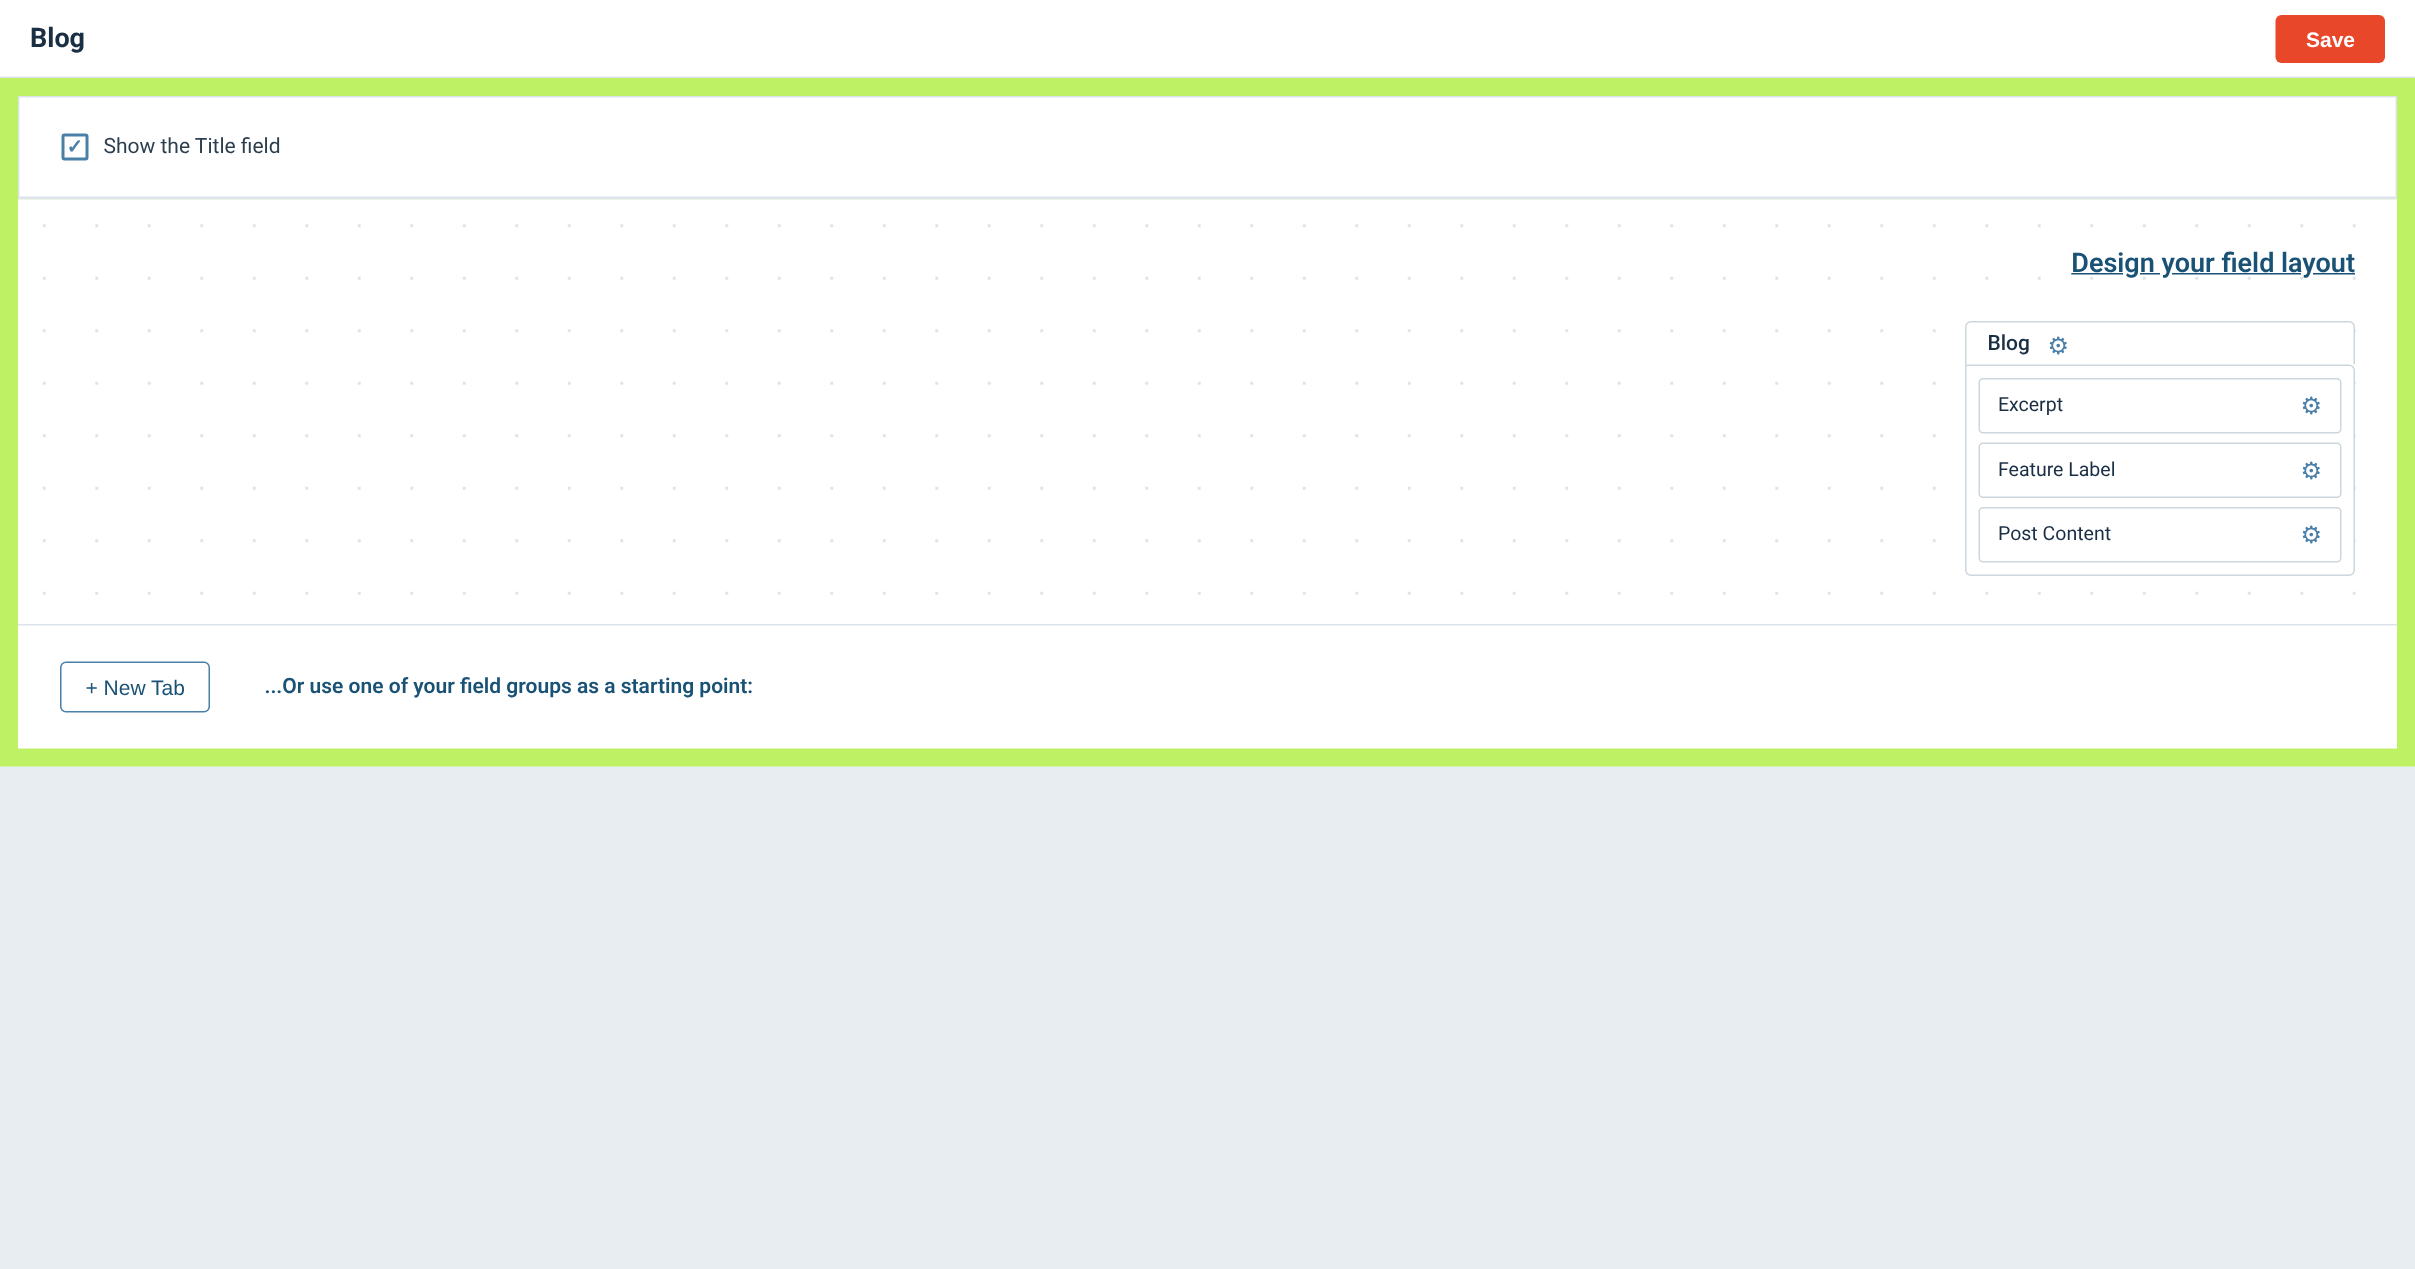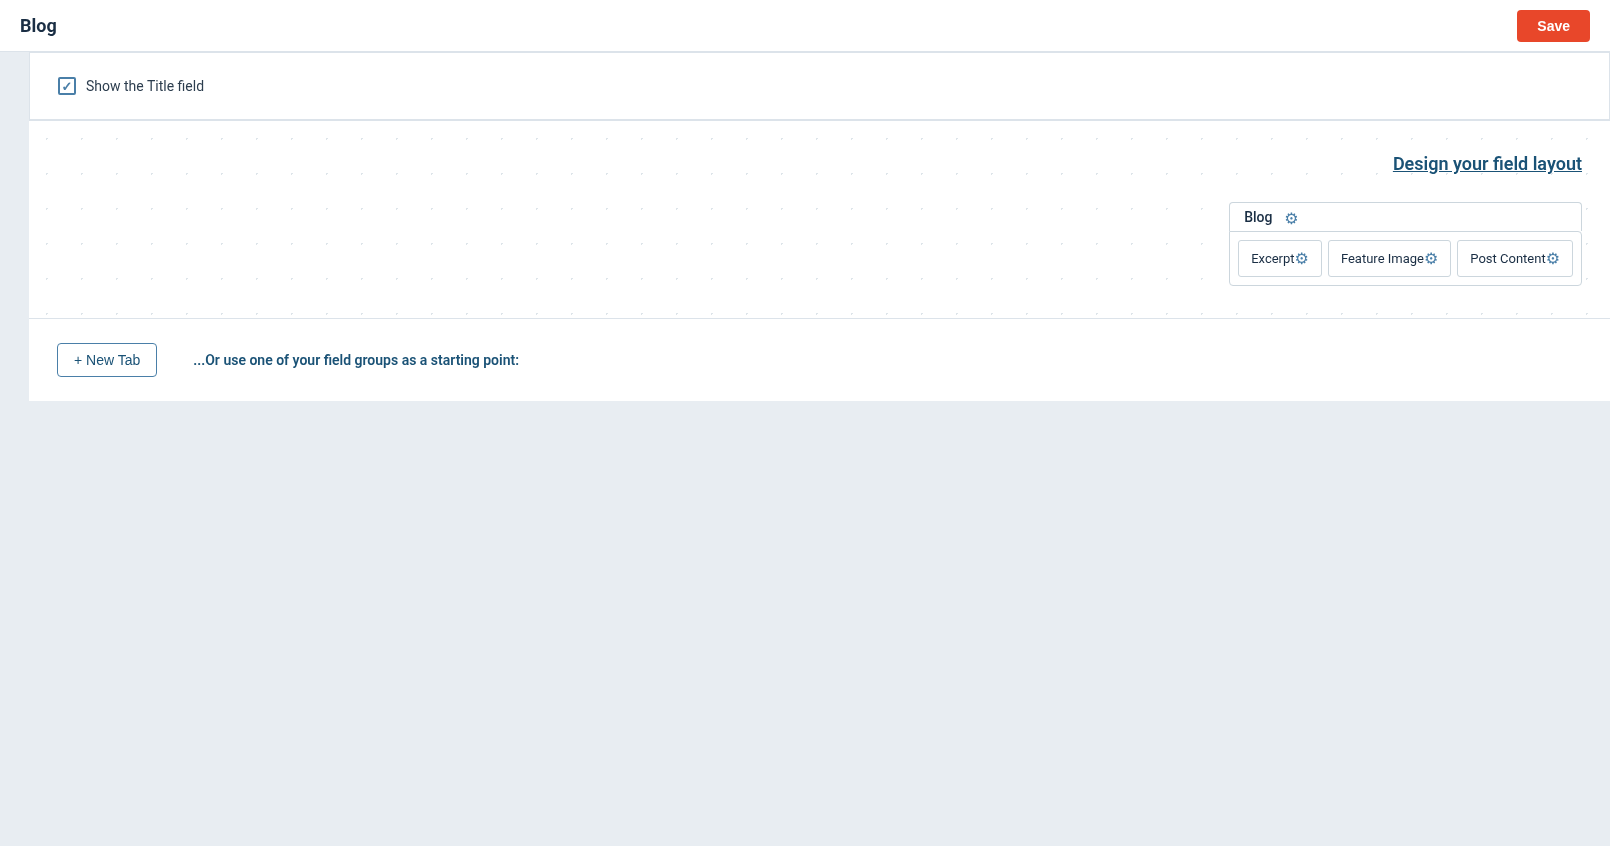--- a/index.html
+++ b/index.html
@@ -38,23 +38,22 @@
       border: none;
       border-radius: 4px;
       padding: 8px 20px;
       font-size: 14px;
       font-weight: 600;
       cursor: pointer;
     }
 
     
     .main-content {
-      padding: 0;
+      padding: 12px;
       background: #bef264;
-      margin-left: 29px;
     }
 
     
     .card {
       background: #ffffff;
       border: 1px solid #dce3ea;
       margin: 0;
     }
 
     .card-top {
@@ -200,21 +199,21 @@
       color: #4a7fa8;
       cursor: pointer;
     }
 
     .tab-body {
       border: 1px solid #ccd6dd;
       border-radius: 0 4px 4px 4px;
       background: #ffffff;
       padding: 8px;
       display: flex;
-      flex-direction: row;
+      flex-direction: column;
       gap: 6px;
     }
 
     .field-row {
       display: flex;
       align-items: center;
       justify-content: space-between;
       border: 1px solid #ccd6dd;
       border-radius: 3px;
       background: #ffffff;
@@ -295,21 +294,21 @@
           <span class="gear-icon">⚙</span>
         </div>
         <div class="tab-body">
 
           <div class="field-row">
             <span class="field-row-label">Excerpt</span>
             <span class="field-gear-icon">⚙</span>
           </div>
 
           <div class="field-row">
-            <span class="field-row-label">Feature Image</span>
+            <span class="field-row-label">Feature Label</span>
             <span class="field-gear-icon">⚙</span>
           </div>
 
           <div class="field-row">
             <span class="field-row-label">Post Content</span>
             <span class="field-gear-icon">⚙</span>
           </div>
 
         </div>
       </div>

